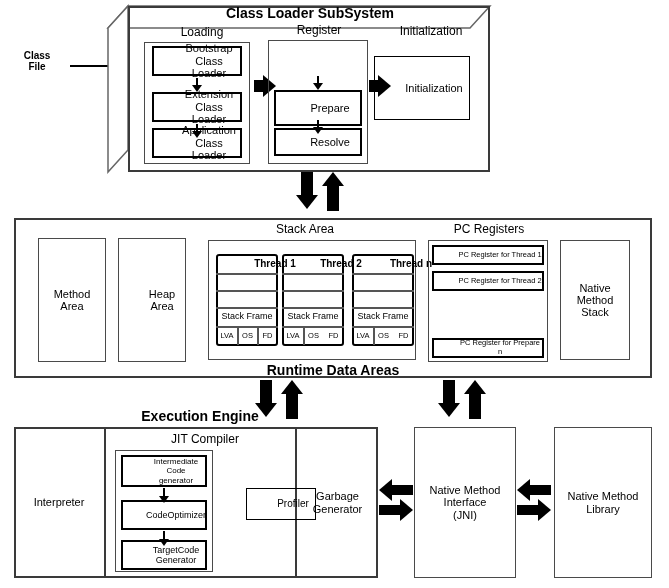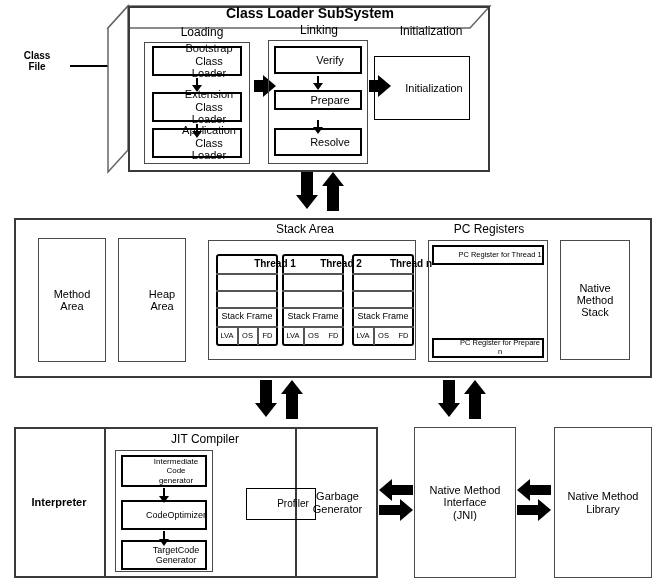--- a/index.html
+++ b/index.html
@@ -120,42 +120,42 @@
   <div class="ctr t11" style="left:152px;top:92px;width:90px;height:30px;">Extension
 Class Loader</div>
   <div class="dline" style="left:196px;top:124px;height:8px;"></div>
   <div class="dhead" style="left:192px;top:131px;"></div>
   <div class="ctr t11" style="left:152px;top:128px;width:90px;height:30px;">Application
 Class Loader</div>
 
   <div class="fat-r-shaft" style="left:254px;top:80px;width:10px;height:12px;"></div>
   <div class="fat-r-head" style="left:263px;top:75px;"></div>
 
-  <div class="lbl ttl-sec" style="left:266px;top:23px;width:106px;height:16px;">Linking</div>
+  <div class="lbl ttl-sec" style="left:266px;top:23px;width:106px;height:16px;">Register</div>
   <div class="box thin" style="left:268px;top:40px;width:100px;height:124px;"></div>
-  <div class="ctr t11" style="left:274px;top:46px;width:88px;height:28px;">Verify</div>
   <div class="dline" style="left:317px;top:76px;height:8px;"></div>
   <div class="dhead" style="left:313px;top:83px;"></div>
-  <div class="ctr t11" style="left:274px;top:90px;width:88px;height:20px;">Prepare</div>
+  <div class="ctr t11" style="left:274px;top:90px;width:88px;height:36px;">Prepare</div>
   <div class="dline" style="left:317px;top:120px;height:8px;"></div>
   <div class="dhead" style="left:313px;top:127px;"></div>
   <div class="ctr t11" style="left:274px;top:128px;width:88px;height:28px;">Resolve</div>
 
   <div class="fat-r-shaft" style="left:369px;top:80px;width:10px;height:12px;"></div>
   <div class="fat-r-head" style="left:378px;top:75px;"></div>
 
   <div class="lbl ttl-sec" style="left:376px;top:24px;width:110px;height:16px;">Initialization</div>
   <div class="ctr t11" style="left:374px;top:56px;width:96px;height:64px;border-width:1px;">Initialization</div>
 
   <div class="fat-v-shaft" style="left:301px;top:172px;width:12px;height:24px;"></div>
   <div class="fat-d-head" style="left:296px;top:195px;"></div>
   <div class="fat-v-shaft" style="left:327px;top:185px;width:12px;height:26px;"></div>
   <div class="fat-u-head" style="left:322px;top:172px;"></div>
 
   <div class="box" style="left:14px;top:218px;width:638px;height:160px;"></div>
+  <div class="lbl ttl-big" style="left:200px;top:362px;width:266px;height:18px;">Runtime Data Areas</div>
 
   <div class="box thin" style="left:38px;top:238px;width:68px;height:124px;"></div>
   <div class="lbl t11" style="left:38px;top:238px;width:68px;height:124px;">Method
 Area</div>
 
   <div class="box thin" style="left:118px;top:238px;width:68px;height:124px;"></div>
   <div class="lbl t11" style="left:118px;top:238px;width:68px;height:124px;padding-left:20px;">Heap Area</div>
 
   <div class="lbl ttl-sec" style="left:255px;top:222px;width:100px;height:16px;">Stack Area</div>
   <div class="box thin" style="left:208px;top:240px;width:208px;height:120px;"></div>
@@ -193,42 +193,44 @@
   <div class="lbl t9" style="left:352px;top:307px;width:62px;height:19px;">Stack Frame</div>
   <div class="abs" style="left:352px;top:326px;width:62px;height:1.5px;background:#555;"></div>
   <div class="lbl t75" style="left:353px;top:327px;width:20px;height:18px;">LVA</div>
   <div class="abs" style="left:373px;top:327px;width:1.5px;height:18px;background:#555;"></div>
   <div class="lbl t75" style="left:374px;top:327px;width:19px;height:18px;">OS</div>
   <div class="lbl t75" style="left:394px;top:327px;width:19px;height:18px;">FD</div>
 
   <div class="lbl ttl-sec" style="left:430px;top:222px;width:118px;height:16px;">PC Registers</div>
   <div class="box thin" style="left:428px;top:240px;width:120px;height:122px;"></div>
   <div class="ctr t75" style="left:432px;top:245px;width:112px;height:20px;">PC Register for  Thread 1</div>
+  <div class="ctr t75" style="left:432px;top:271px;width:112px;height:20px;">PC Register for  Thread 2</div>
   <div class="ctr t75" style="left:432px;top:338px;width:112px;height:20px;">PC Register for  Prepare n</div>
 
   <div class="box thin" style="left:560px;top:240px;width:70px;height:120px;"></div>
   <div class="lbl t11" style="left:560px;top:240px;width:70px;height:120px;">Native
 Method
 Stack</div>
 
   <div class="fat-v-shaft" style="left:260px;top:380px;width:12px;height:24px;"></div>
   <div class="fat-d-head" style="left:255px;top:403px;"></div>
   <div class="fat-v-shaft" style="left:286px;top:393px;width:12px;height:26px;"></div>
   <div class="fat-u-head" style="left:281px;top:380px;"></div>
 
   <div class="fat-v-shaft" style="left:443px;top:380px;width:12px;height:24px;"></div>
   <div class="fat-d-head" style="left:438px;top:403px;"></div>
   <div class="fat-v-shaft" style="left:469px;top:393px;width:12px;height:26px;"></div>
   <div class="fat-u-head" style="left:464px;top:380px;"></div>
 
+  <div class="lbl ttl-big" style="left:100px;top:408px;width:200px;height:18px;">Execution Engine</div>
   <div class="box" style="left:14px;top:427px;width:364px;height:151px;"></div>
   <div class="abs" style="left:104px;top:427px;width:2px;height:151px;background:#3a3a3a;"></div>
   <div class="abs" style="left:295px;top:427px;width:2px;height:151px;background:#3a3a3a;"></div>
 
-  <div class="lbl t11" style="left:14px;top:427px;width:90px;height:151px;font-weight:bold;">Interpreter</div>
+  <div class="lbl t11" style="left:14px;top:427px;width:90px;height:151px;">Interpreter</div>
 
   <div class="lbl ttl-sec" style="left:150px;top:432px;width:110px;height:16px;">JIT Compiler</div>
   <div class="box thin" style="left:115px;top:450px;width:98px;height:122px;"></div>
   <div class="ctr t8" style="left:121px;top:455px;width:86px;height:32px;">Intermediate Code
 generator</div>
   <div class="dline" style="left:163px;top:488px;height:9px;"></div>
   <div class="dhead" style="left:159px;top:496px;"></div>
   <div class="ctr t9" style="left:121px;top:500px;width:86px;height:30px;">CodeOptimizer</div>
   <div class="dline" style="left:163px;top:531px;height:9px;"></div>
   <div class="dhead" style="left:159px;top:539px;"></div>

